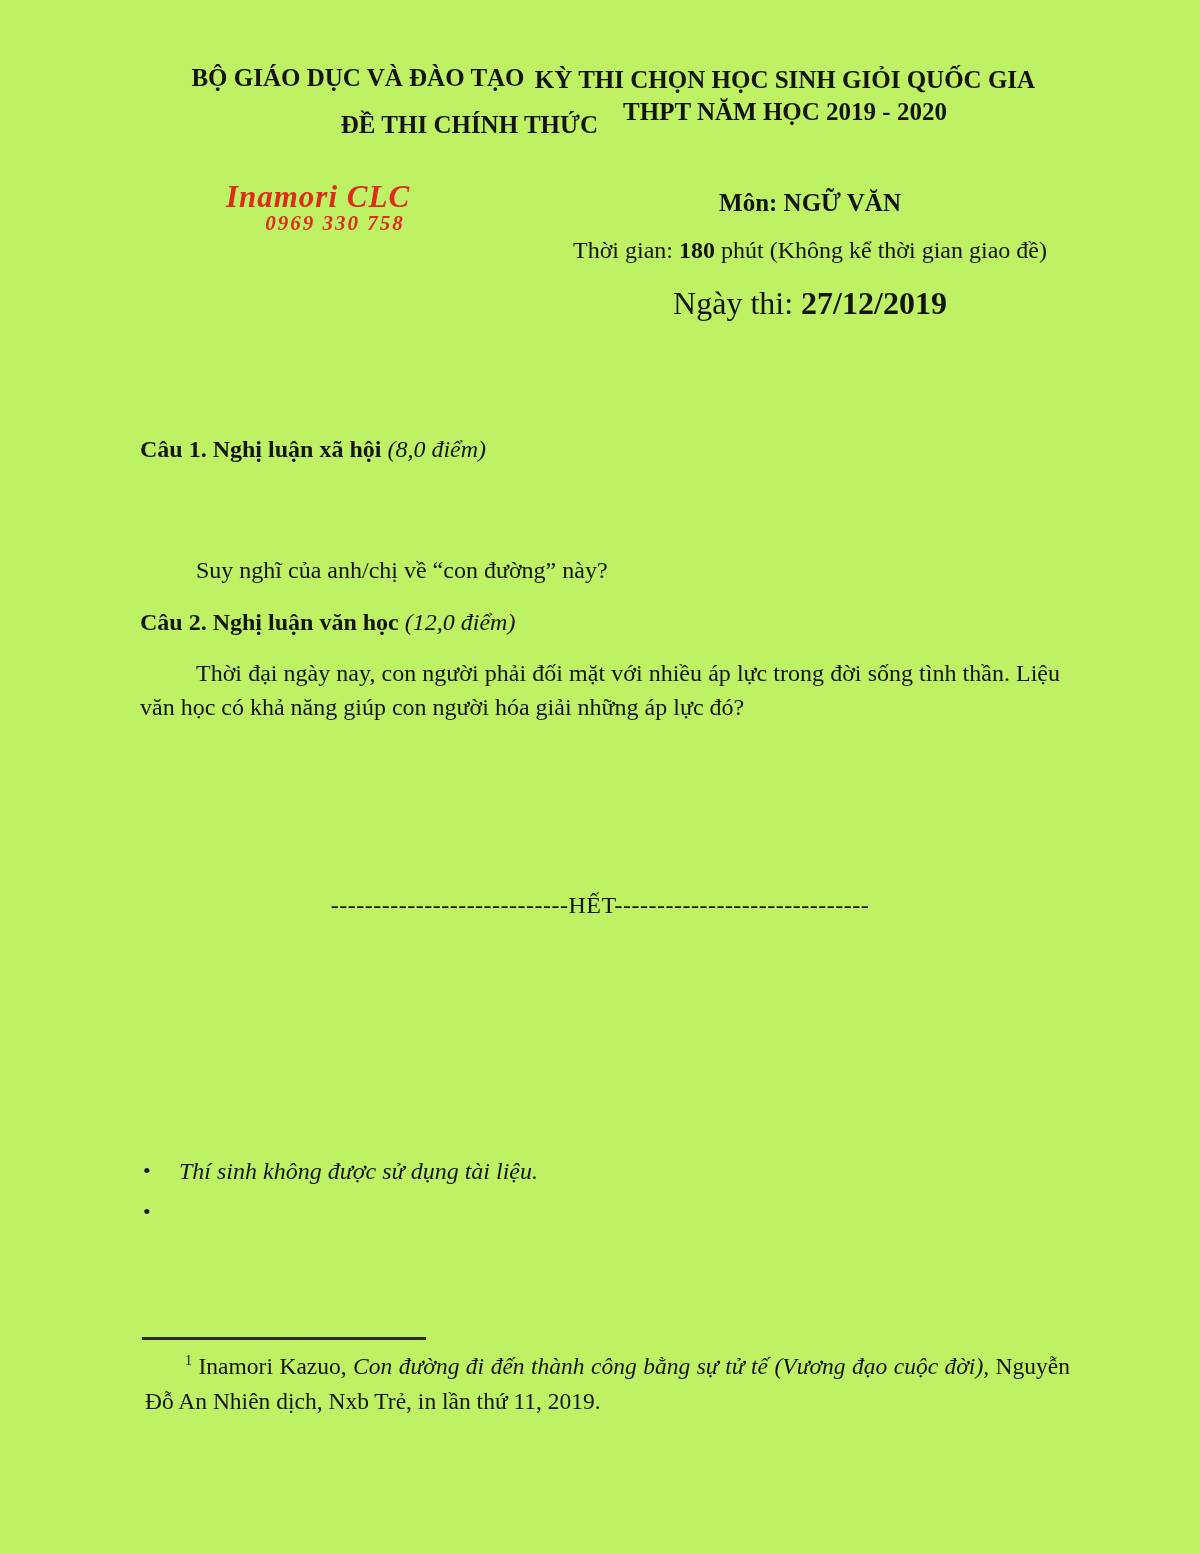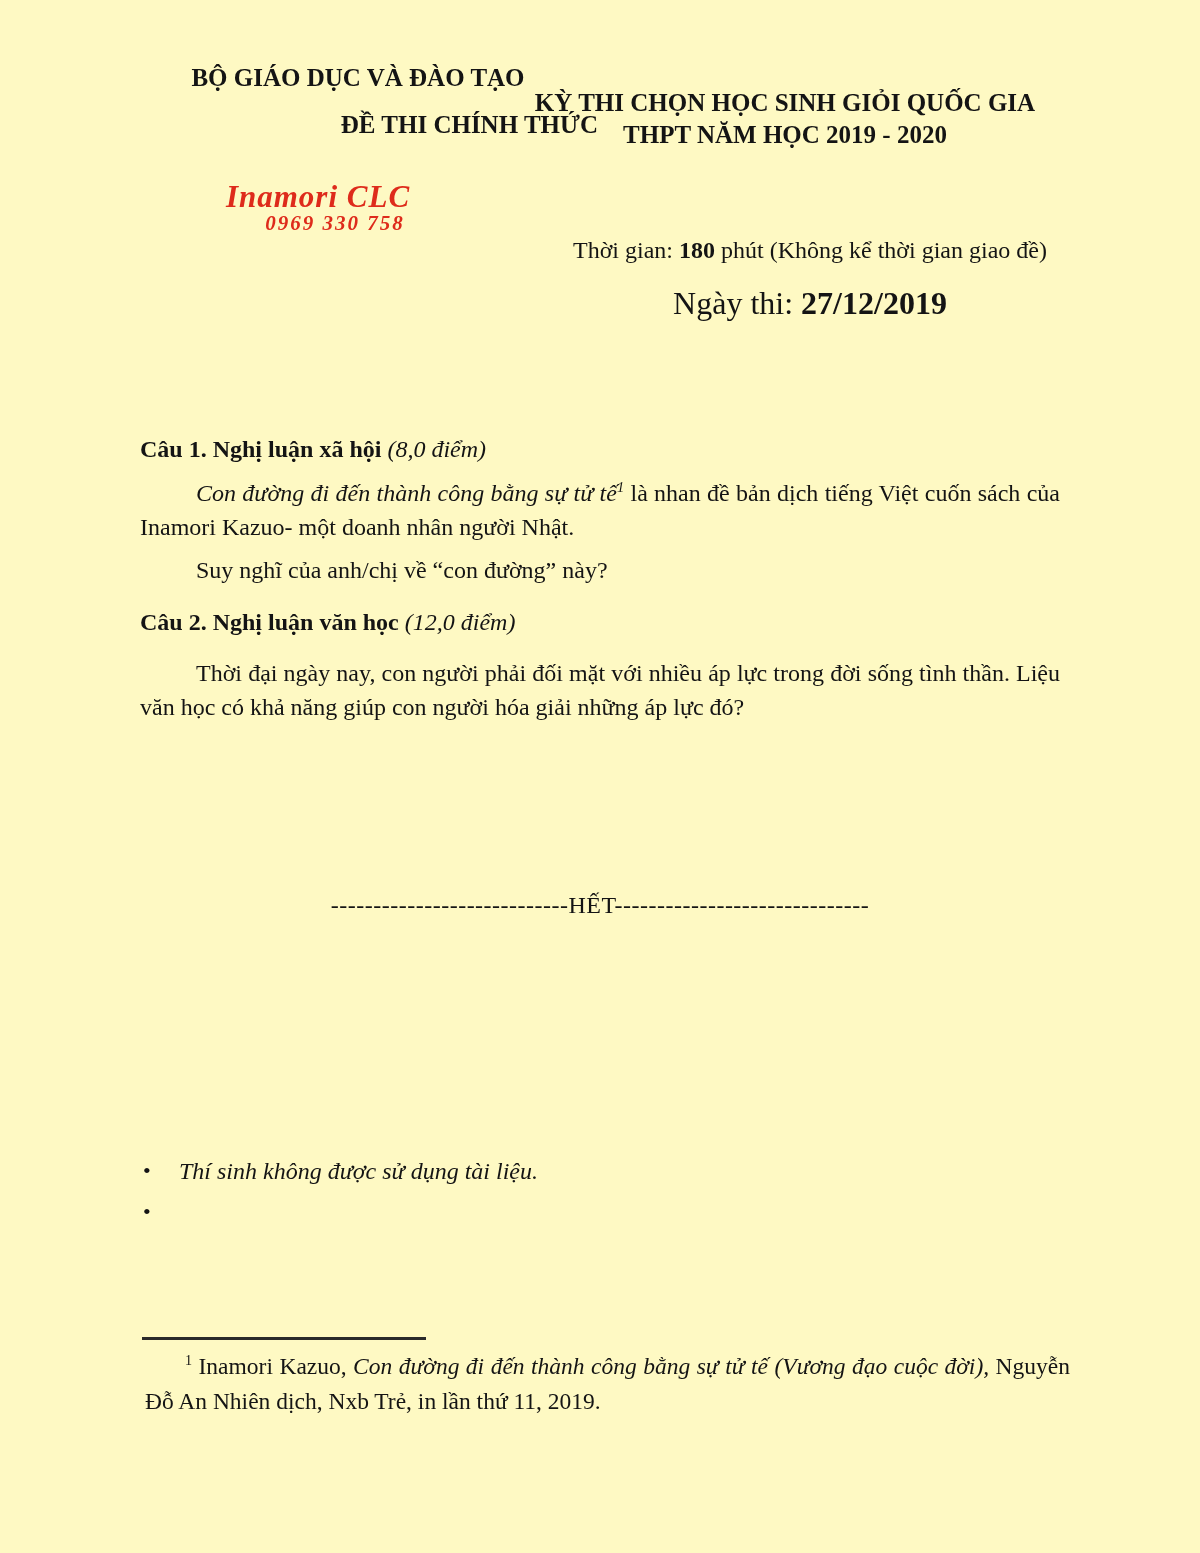--- a/index.html
+++ b/index.html
@@ -4,21 +4,21 @@
 <style>
   html, body {
     margin: 0;
     padding: 0;
     background: #ffffff;
   }
   .page {
     position: relative;
     width: 1200px;
     height: 1553px;
-    background: #fef9c3;
+    background: #bef264;
     font-family: "Liberation Serif", "DejaVu Serif", serif;
     color: #141414;
     overflow: hidden;
   }
 
   
   .hdr-left-line1 {
     position: absolute;
     top: 64px; left: 118px; width: 480px;
     text-align: center;
@@ -32,21 +32,20 @@
     font-weight: bold;
     font-size: 25px;
   }
   .hdr-right {
     position: absolute;
     top: 64px; left: 505px; width: 560px;
     text-align: center;
     font-weight: bold;
     font-size: 25px;
     line-height: 32px;
-    margin-top: 23px;
   }
 
   
   .logo {
     position: absolute;
     top: 182px; left: 178px; width: 280px;
     text-align: center;
   }
   .logo-title {
     font-size: 31px;
@@ -172,32 +171,30 @@
   <div class="hdr-right">
     <div>KỲ THI CHỌN HỌC SINH GIỎI QUỐC GIA</div>
     <div>THPT NĂM HỌC 2019 - 2020</div>
   </div>
 
   <div class="logo" id="logo-block" style="color: rgb(222, 43, 27);">
     <div class="logo-title">Inamori CLC</div>
     <div class="logo-phone">0969 330 758</div>
   </div>
 
+  <div class="info-subject">Môn: NGỮ VĂN</div>
   <div class="info-time">
     <span>Thời gian: </span><b>180</b><span> phút (Không kể thời gian giao đề)</span>
   </div>
   <div class="info-date">
     <span>Ngày thi: </span><b>27/12/2019</b>
   </div>
 
   <div class="q-heading cau1-h">
     <b>Câu 1. Nghị luận xã hội</b><i> (8,0 điểm)</i>
-  </div>
-  <div class="para cau1-p">
-    <i>Con đường đi đến thành công bằng sự tử tế</i><sup class="it">1</sup><span> là nhan đề bản dịch tiếng Việt cuốn sách của Inamori Kazuo- một doanh nhân người Nhật.</span>
   </div>
   <div class="single-line cau1-q">Suy nghĩ của anh/chị về “con đường” này?</div>
 
   <div class="q-heading cau2-h">
     <b>Câu 2. Nghị luận văn học</b><i> (12,0 điểm)</i>
   </div>
   <div class="para cau2-p">Thời đại ngày nay, con người phải đối mặt với nhiều áp lực trong đời sống tình thần. Liệu văn học có khả năng giúp con người hóa giải những áp lực đó?</div>
 
   <div class="divider">----------------------------HẾT------------------------------</div>
 

